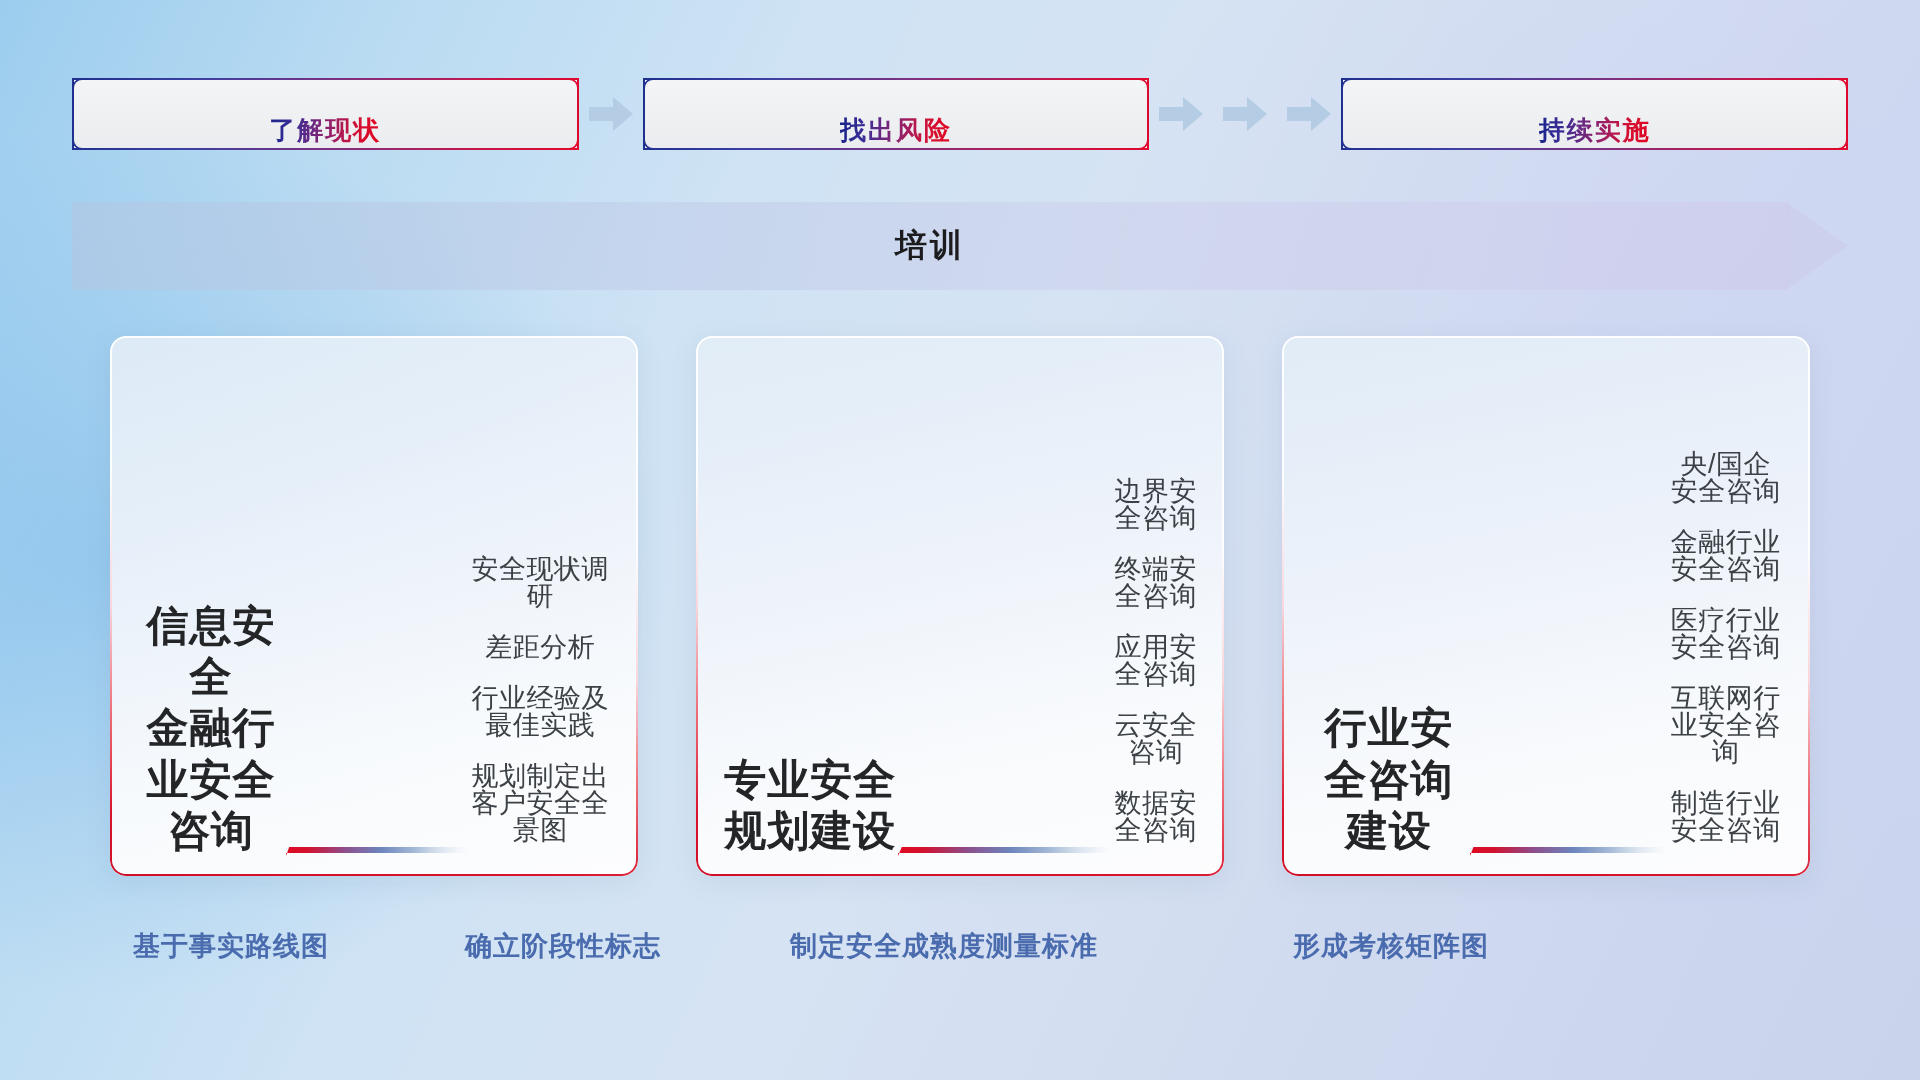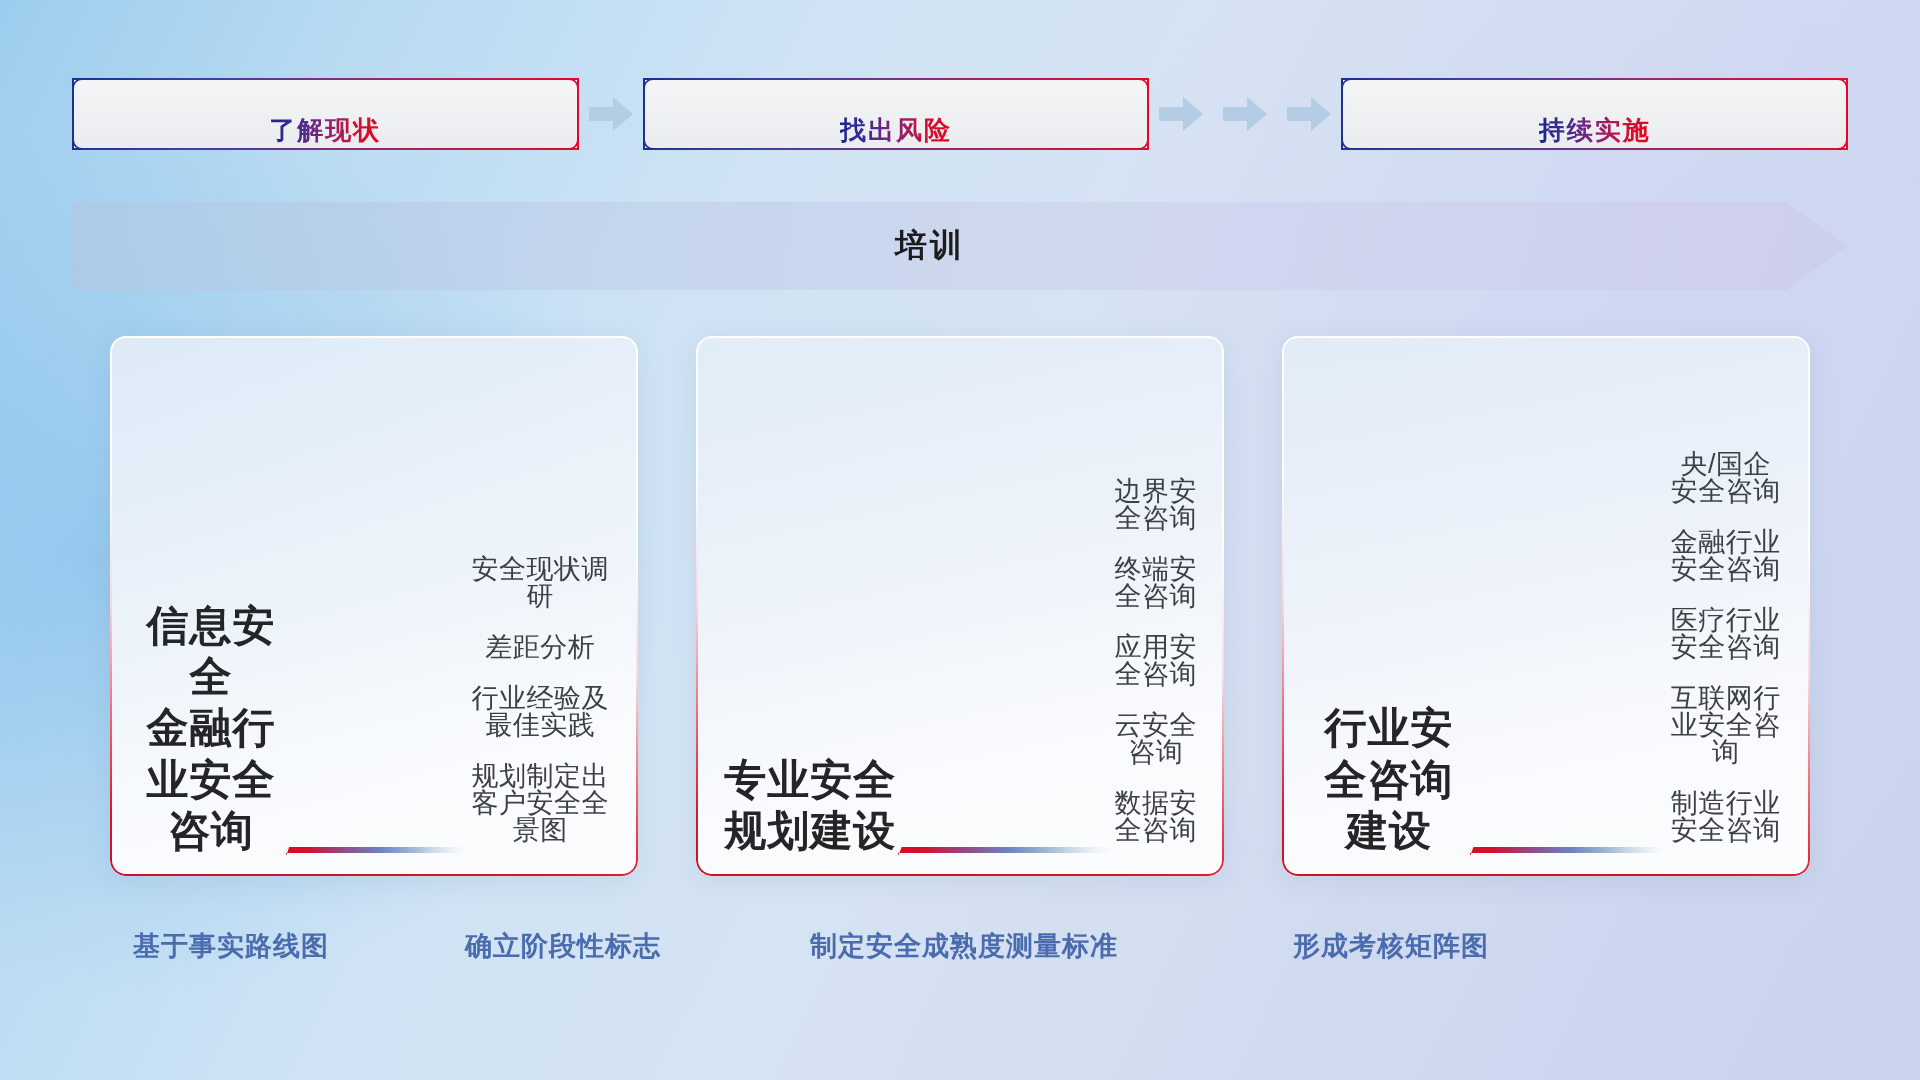--- a/index.html
+++ b/index.html
@@ -197,21 +197,21 @@
     position: absolute;
     top: 16px;
     font-size: 27px;
     font-weight: bold;
     color: #4a6cae;
     letter-spacing: 1px;
     white-space: nowrap;
   }
   .cap0 { left: 133px; }
   .cap1 { left: 465px; }
-  .cap2 { left: 790px; margin-left: 20px; }
+  .cap2 { left: 790px; }
   .cap3 { left: 1293px; }
 </style>
 </head>
 <body>
 
 <div id="steps">
 
   <div class="step-box">
     <span class="step-label">了解现状</span>
   </div>

